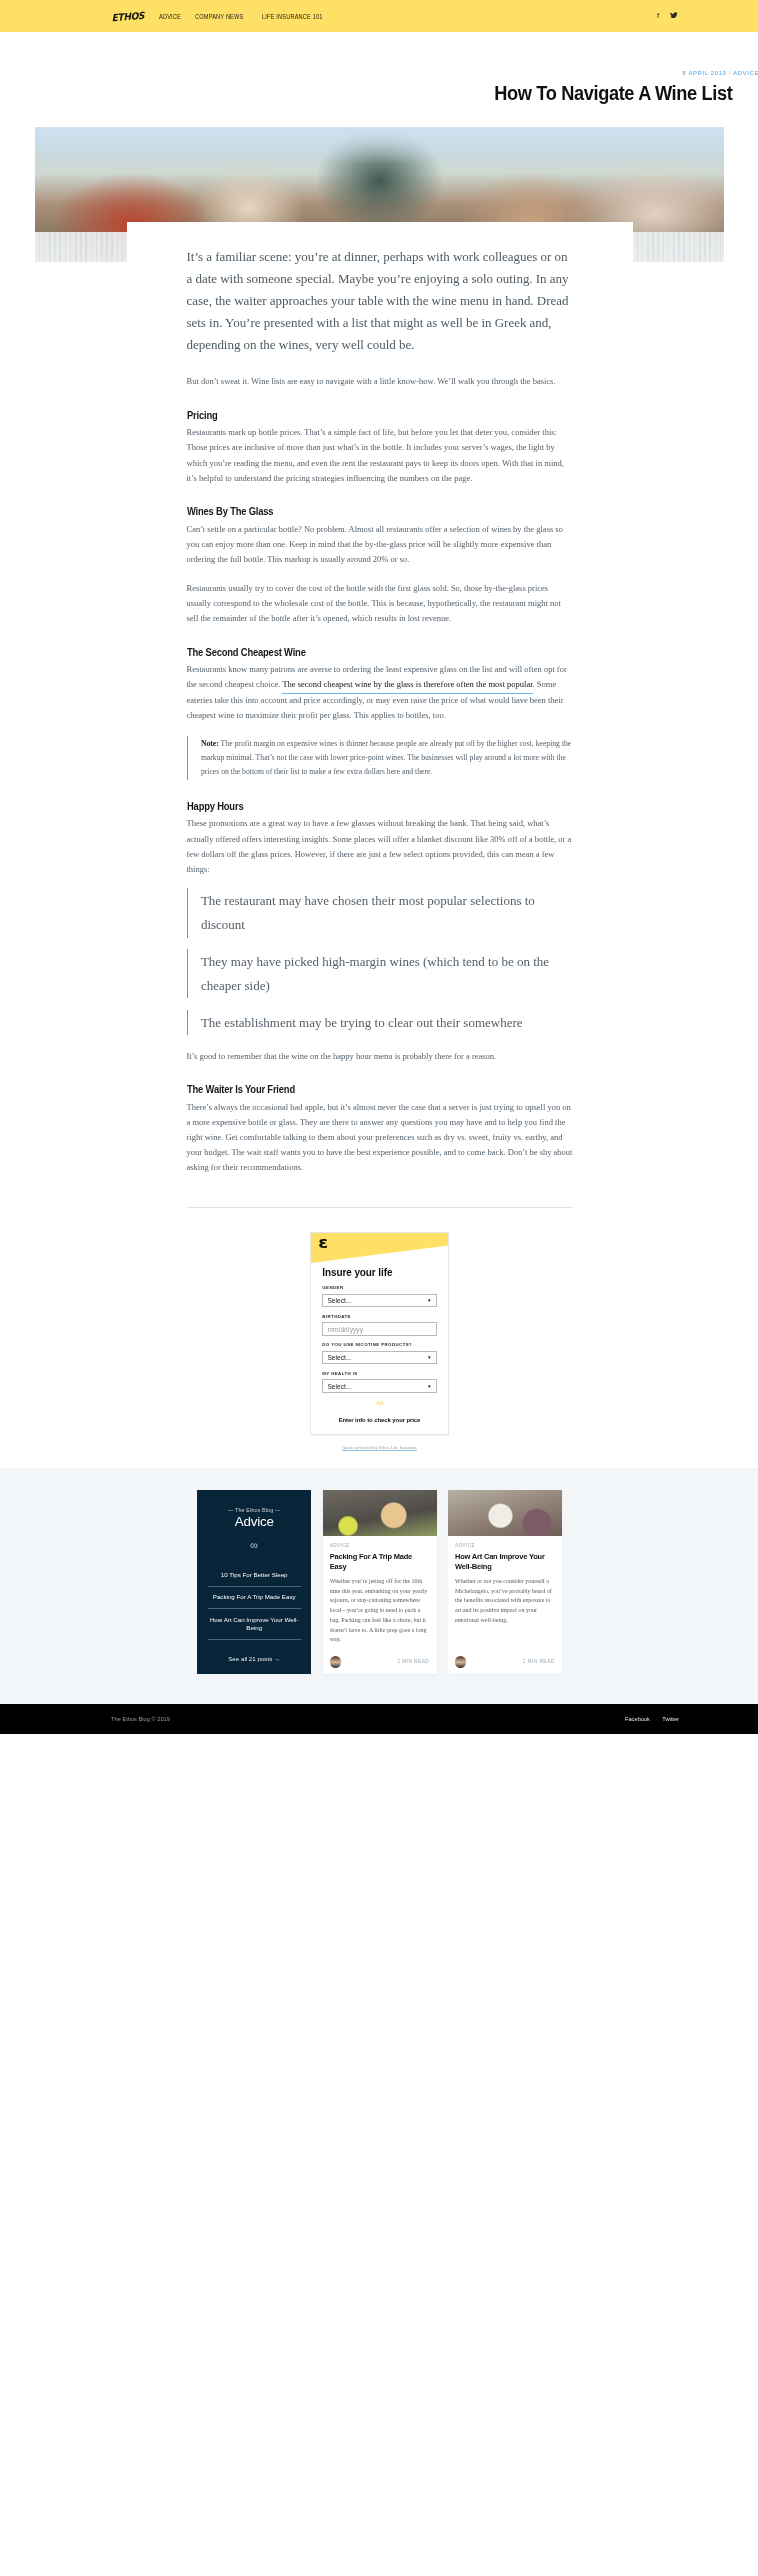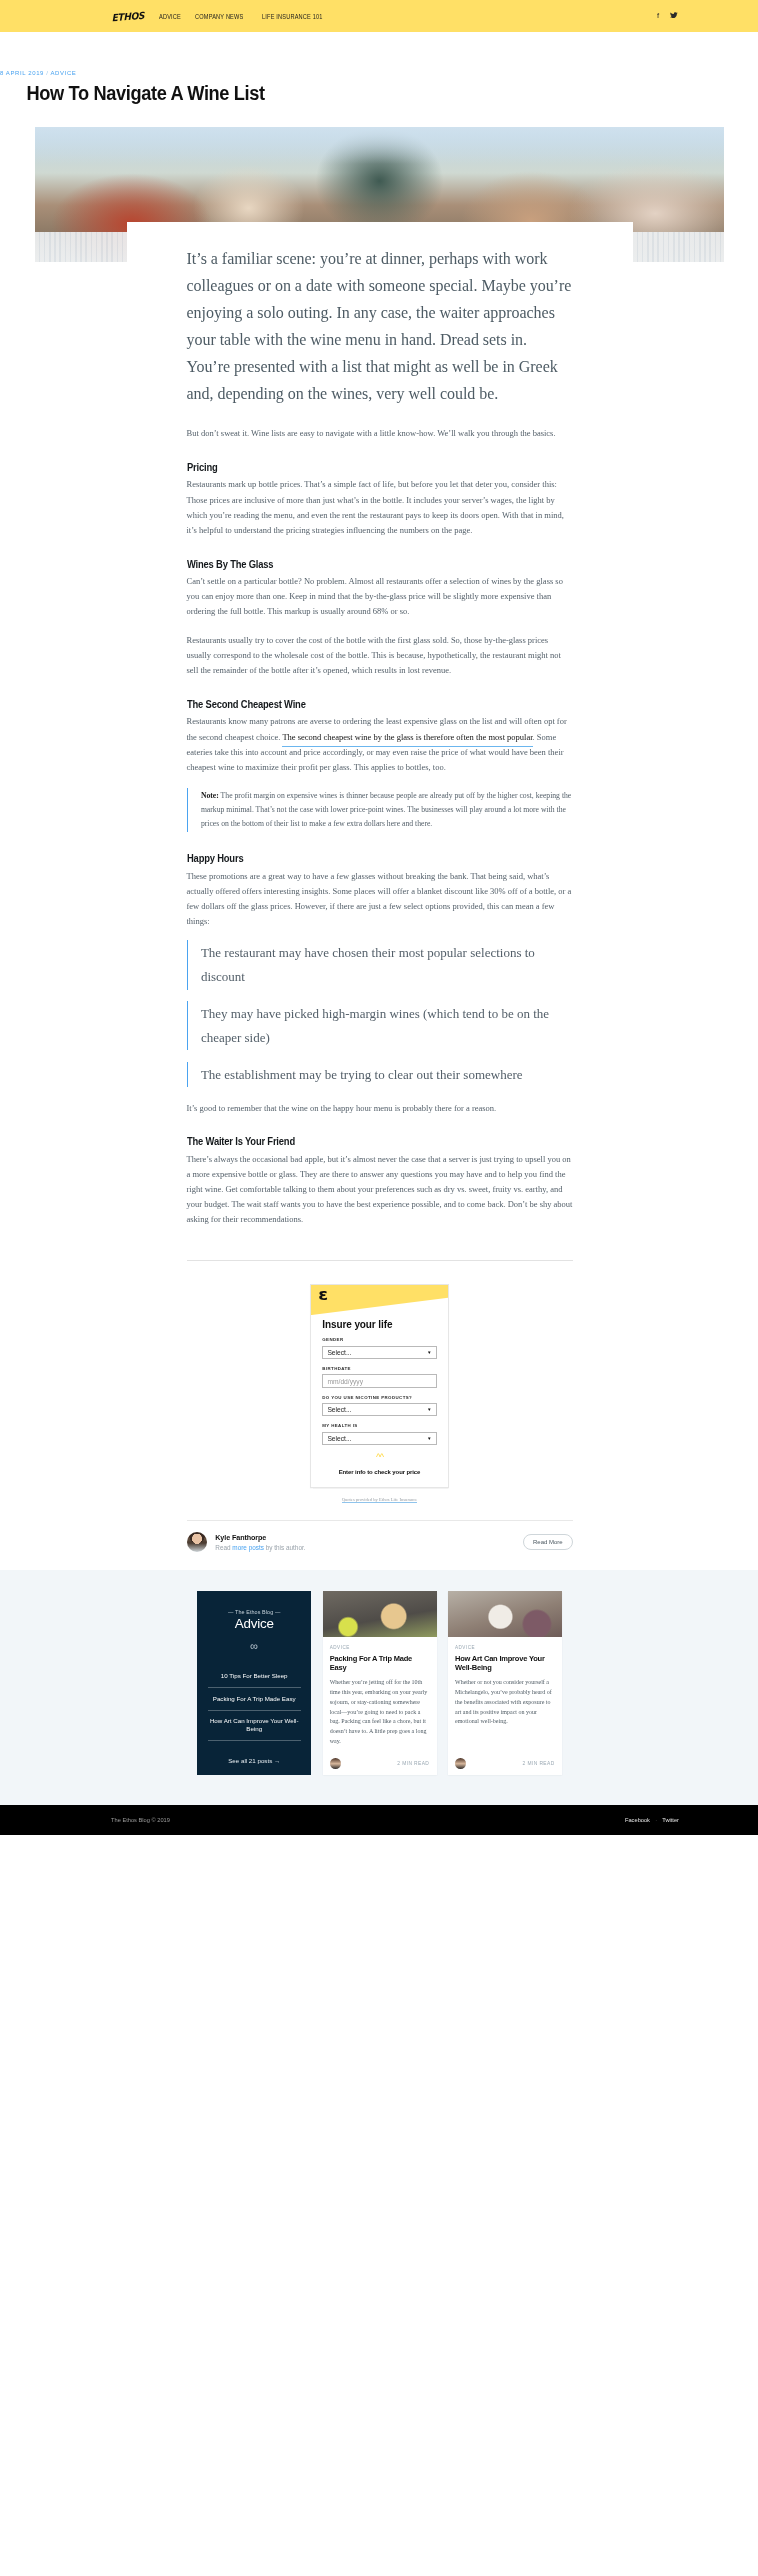--- a/index.html
+++ b/index.html
@@ -40,21 +40,21 @@
     font-weight: 400;
     transform: scaleX(0.88);
     transform-origin: left center;
     display: inline-block;
     white-space: nowrap;
   }
   .social { margin-left: auto; display: flex; gap: 11.3px; padding-right: 81px; }
   .social span { font-size: 7.7px; color: #2a2a2a; line-height: 1; }
 
   
-  .article-head { text-align: left; padding: 38px 0 13.4px; }
+  .article-head { text-align: right; padding: 38px 0 13.4px; }
   .meta {
     font-family: "Liberation Sans", sans-serif;
     font-size: 6px;
     letter-spacing: 0.6px;
     color: #4aa3f0;
     font-weight: 400;
   }
   .meta .sep { color: #9fc9ee; }
   .meta a { color: #4aa3f0; text-decoration: none; }
   h1.title {
@@ -95,21 +95,21 @@
   
   .panel {
     position: relative;
     margin: -40px auto 0;
     width: 506px;
     background: #fff;
     padding: 24px 60px 5.2px;
   }
   .lede {
     font-family: "Liberation Serif", serif;
-    font-size: 16px;
+    font-size: 13px;
     line-height: 1.68;
     color: #4d5b64;
     letter-spacing: -0.03px;
   }
   .body-wrap { width: 506px; margin: 0 auto; padding: 0 60px; }
   p.body {
     font-family: "Liberation Serif", serif;
     font-size: 8.5px;
     line-height: 1.78;
     color: #535f69;
@@ -320,21 +320,21 @@
     <p class="lede">It’s a familiar scene: you’re at dinner, perhaps with work colleagues or on a date with someone special. Maybe you’re enjoying a solo outing. In any case, the waiter approaches your table with the wine menu in hand. Dread sets in. You’re presented with a list that might as well be in Greek and, depending on the wines, very well could be.</p>
   </div>
 
   <div class="body-wrap">
     <p class="body">But don’t sweat it. Wine lists are easy to navigate with a little know-how. We’ll walk you through the basics.</p>
 
     <h2 class="sect">Pricing</h2>
     <p class="body">Restaurants mark up bottle prices. That’s a simple fact of life, but before you let that deter you, consider this: Those prices are inclusive of more than just what’s in the bottle. It includes your server’s wages, the light by which you’re reading the menu, and even the rent the restaurant pays to keep its doors open. With that in mind, it’s helpful to understand the pricing strategies influencing the numbers on the page.</p>
 
     <h2 class="sect">Wines By The Glass</h2>
-    <p class="body">Can’t settle on a particular bottle? No problem. Almost all restaurants offer a selection of wines by the glass so you can enjoy more than one. Keep in mind that the by-the-glass price will be slightly more expensive than ordering the full bottle. This markup is usually around 68% or so.</p>
+    <p class="body">Can’t settle on a particular bottle? No problem. Almost all restaurants offer a selection of wines by the glass so you can enjoy more than one. Keep in mind that the by-the-glass price will be slightly more expensive than ordering the full bottle. This markup is usually around 20% or so.</p>
     <p class="body">Restaurants usually try to cover the cost of the bottle with the first glass sold. So, those by-the-glass prices usually correspond to the wholesale cost of the bottle. This is because, hypothetically, the restaurant might not sell the remainder of the bottle after it’s opened, which results in lost revenue.</p>
 
     <h2 class="sect">The Second Cheapest Wine</h2>
     <p class="body"><span>Restaurants know many patrons are averse to ordering the least expensive glass on the list and will often opt for the second cheapest choice. </span><span class="hl">The second cheapest wine by the glass is therefore often the most popular</span><span>. Some eateries take this into account and price accordingly, or may even raise the price of what would have been their cheapest wine to maximize their profit per glass. This applies to bottles, too.</span></p>
 
     <blockquote class="note"><b>Note:</b><span> The profit margin on expensive wines is thinner because people are already put off by the higher cost, keeping the markup minimal. That’s not the case with lower price-point wines. The businesses will play around a lot more with the prices on the bottom of their list to make a few extra dollars here and there.</span></blockquote>
 
     <h2 class="sect">Happy Hours</h2>
     <p class="body">These promotions are a great way to have a few glasses without breaking the bank. That being said, what’s actually offered offers interesting insights. Some places will offer a blanket discount like 30% off of a bottle, or a few dollars off the glass prices. However, if there are just a few select options provided, this can mean a few things:</p>
     <div class="bullet">The restaurant may have chosen their most popular selections to discount</div>
@@ -390,28 +390,20 @@
         </div>
 
         <div class="chev">^^</div>
         <div class="widget-cta">Enter info to check your price</div>
       </div>
     </div>
   </div>
   <div class="widget-foot"><span>Quotes provided by Ethos Life Insurance</span></div>
 
   <div class="author-sep"></div>
-  <div class="author">
-    <div class="avatar"></div>
-    <div>
-      <div class="author-name">Kyle Fanthorpe</div>
-      <div class="author-sub"><span>Read </span><a>more posts</a><span> by this author.</span></div>
-    </div>
-    <button class="readmore-btn">Read More</button>
-  </div>
 
   <div class="related">
     <div class="promo">
       <div class="kicker">— The Ethos Blog —</div>
       <div class="big">Advice</div>
       <div class="inf">∞</div>
       <div class="plink">10 Tips For Better Sleep</div>
       <div class="plink">Packing For A Trip Made Easy</div>
       <div class="plink">How Art Can Improve Your Well-Being</div>
       <div class="seeall">See all 21 posts →</div>

